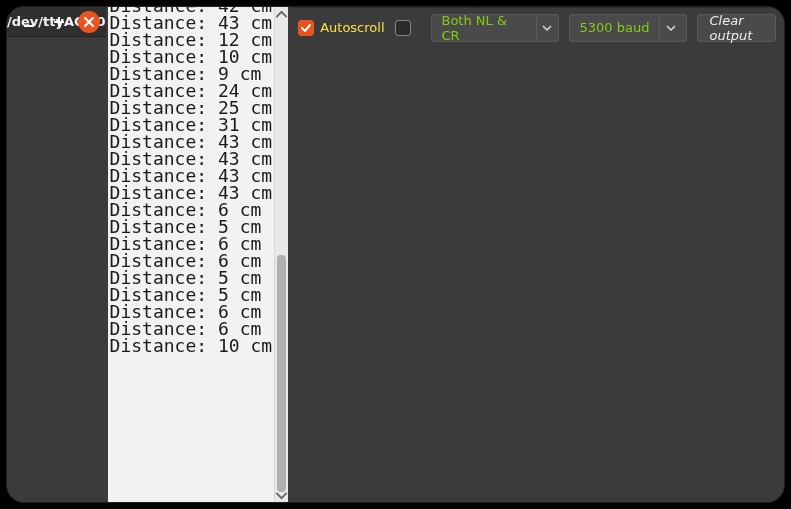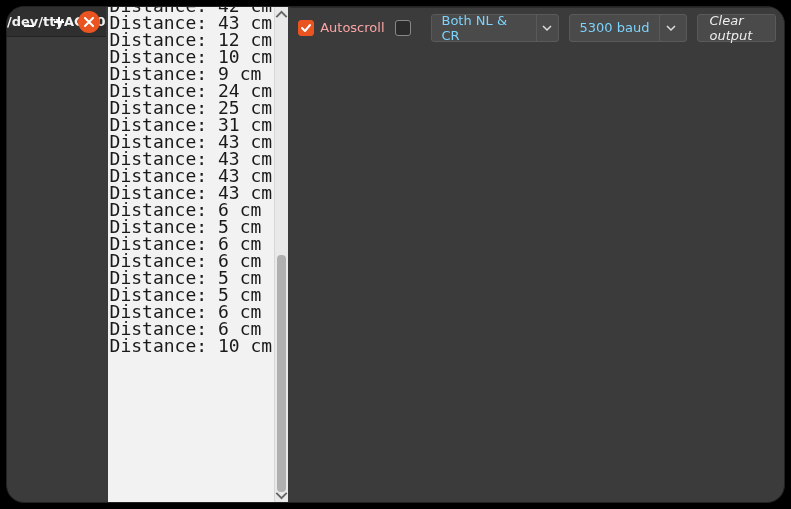--- a/index.html
+++ b/index.html
@@ -168,31 +168,31 @@
     background: #2b2b2b;
     display: flex;
     align-items: center;
     justify-content: center;
   }
   .chk-box.checked {
     background: #e95420;
     border-color: #e95420;
   }
   .chk-box.checked svg { width: 12px; height: 12px; }
-  .chk-label { color: #fca5a5; font-size: 13px; }
+  .chk-label { color: #fde047; font-size: 13px; }
   .spacer { flex: 1; }
 
   .combo {
     height: 28px;
     background: #4a4a4a;
     border: 1px solid #5a5a5a;
     border-radius: 3px;
     display: flex;
     align-items: center;
-    color: #7dd3fc;
+    color: #84cc16;
     cursor: pointer;
   }
   .combo .combo-label {
     padding: 0 10px;
     font-size: 13px;
   }
   .combo .combo-arrow {
     width: 22px;
     height: 100%;
     border-left: 1px solid #5a5a5a;

